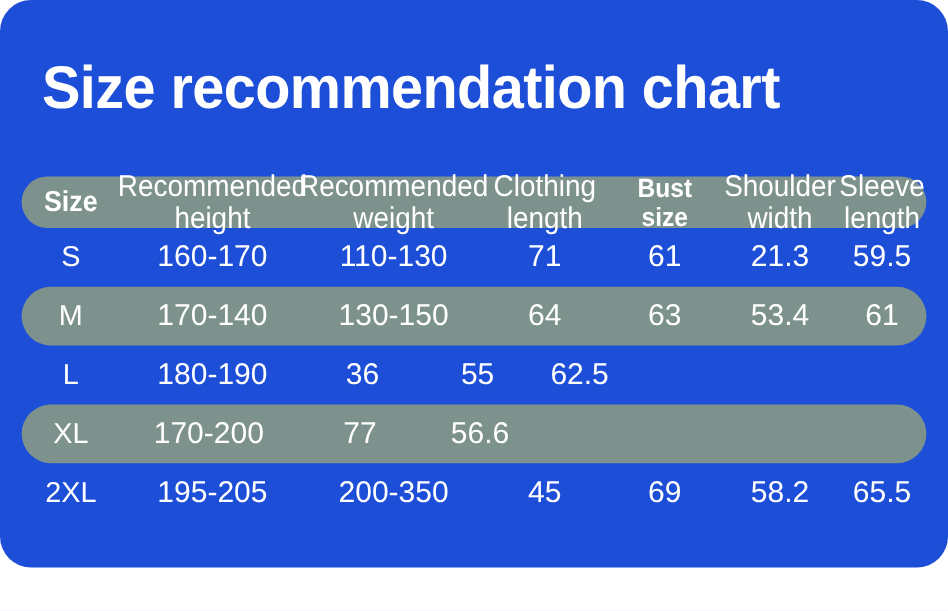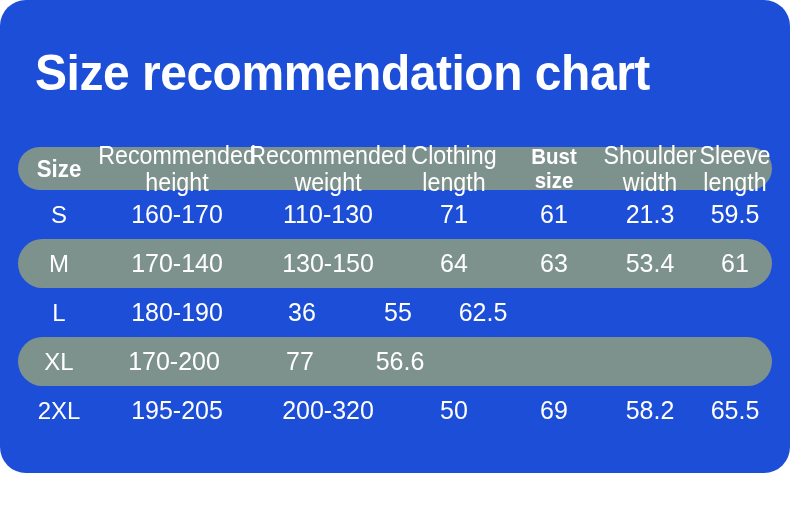--- a/index.html
+++ b/index.html
@@ -162,21 +162,21 @@
     <div class="row alt">
       <div class="cell c0">XL</div>
       <div class="cell c2">170-200</div>
       <div class="cell c3">77</div>
       <div class="cell c5">56.6</div>
     </div>
 
     <div class="row">
       <div class="cell c0">2XL</div>
       <div class="cell c1">195-205</div>
-      <div class="cell c2">200-320</div>
-      <div class="cell c3">50</div>
+      <div class="cell c2">200-350</div>
+      <div class="cell c3">45</div>
       <div class="cell c4">69</div>
       <div class="cell c5">58.2</div>
       <div class="cell c6">65.5</div>
     </div>
 
   </div>
 </div>
 
 </body></html>

